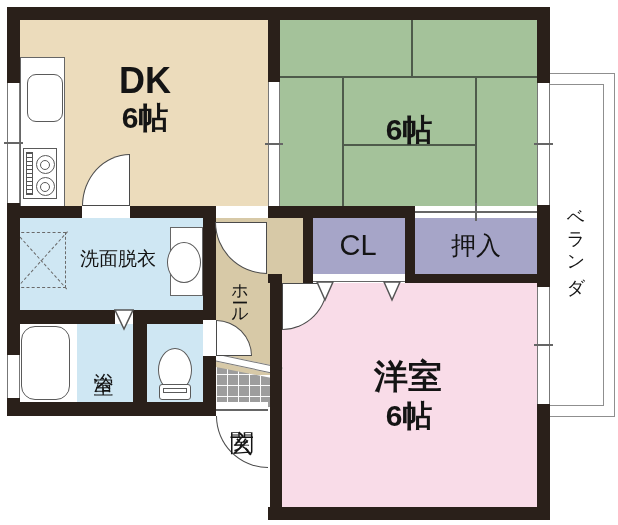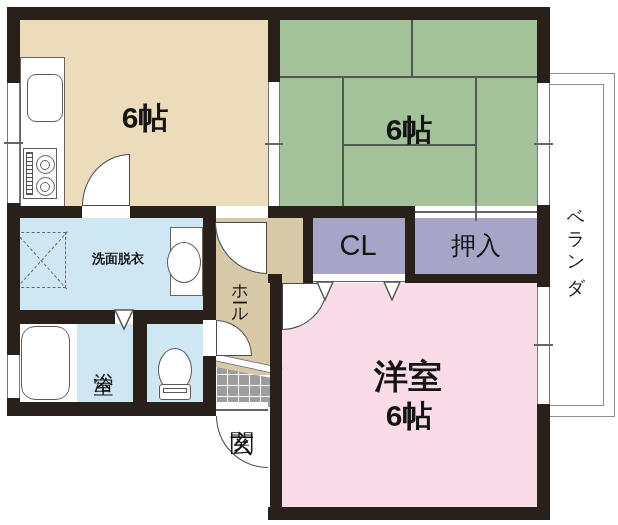--- a/index.html
+++ b/index.html
@@ -127,25 +127,26 @@
   <svg class="abs" style="left:316px;top:281px;z-index:46;" width="18" height="21" viewBox="0 0 18 21">
       <polygon points="1,1 17,1 9,19" fill="#ffffff" stroke="#555" stroke-width="1.5"></polygon>
     </svg>
   <svg class="abs" style="left:383px;top:281px;z-index:46;" width="18" height="21" viewBox="0 0 18 21">
       <polygon points="1,1 17,1 9,19" fill="#ffffff" stroke="#555" stroke-width="1.5"></polygon>
     </svg>
 
   <div class="rail" style="left:548px;top:73px;width:67px;height:344px;"></div>
   <div class="rail" style="left:548px;top:84px;width:56px;height:322px;border-left:none;"></div>
 
+  <div class="lbl" style="left:95px;top:62px;width:100px;height:38px;font-size:36px;">DK</div>
   <div class="lbl" style="left:95px;top:101px;width:100px;height:34px;font-size:30px;">6帖</div>
   <div class="lbl" style="left:366px;top:113px;width:86px;height:34px;font-size:30px;">6帖</div>
   <div class="lbl" style="left:350px;top:358px;width:116px;height:36px;font-size:34px;text-align:center;">洋室</div>
   <div class="lbl" style="left:366px;top:399px;width:86px;height:34px;font-size:30px;">6帖</div>
   <div class="lbl" style="left:444px;top:231px;width:64px;height:28px;font-size:25px;font-weight:500;">押入</div>
   <div class="lbl" style="left:330px;top:229px;width:56px;height:32px;font-size:29px;font-weight:500;">CL</div>
-  <div class="lbl" style="left:68px;top:247px;width:100px;height:22px;font-size:13px;font-weight:700;text-align:right;">洗面脱衣</div>
+  <div class="lbl" style="left:68px;top:247px;width:100px;height:22px;font-size:19px;font-weight:400;text-align:right;">洗面脱衣</div>
   <div class="lbl vert" style="left:92px;top:329px;width:24px;height:60px;font-size:20px;font-weight:500;">浴室</div>
   <div class="lbl vert" style="left:228px;top:263px;width:24px;height:62px;font-size:17px;font-weight:500;">ホール</div>
   <div class="lbl vert" style="left:227px;top:383px;width:30px;height:60px;font-size:24px;font-weight:500;">玄関</div>
   <div class="lbl vert" style="left:564px;top:200px;width:24px;height:84px;font-size:18px;font-weight:500;">ベランダ</div>
 
 </div>
 
 </body></html>

